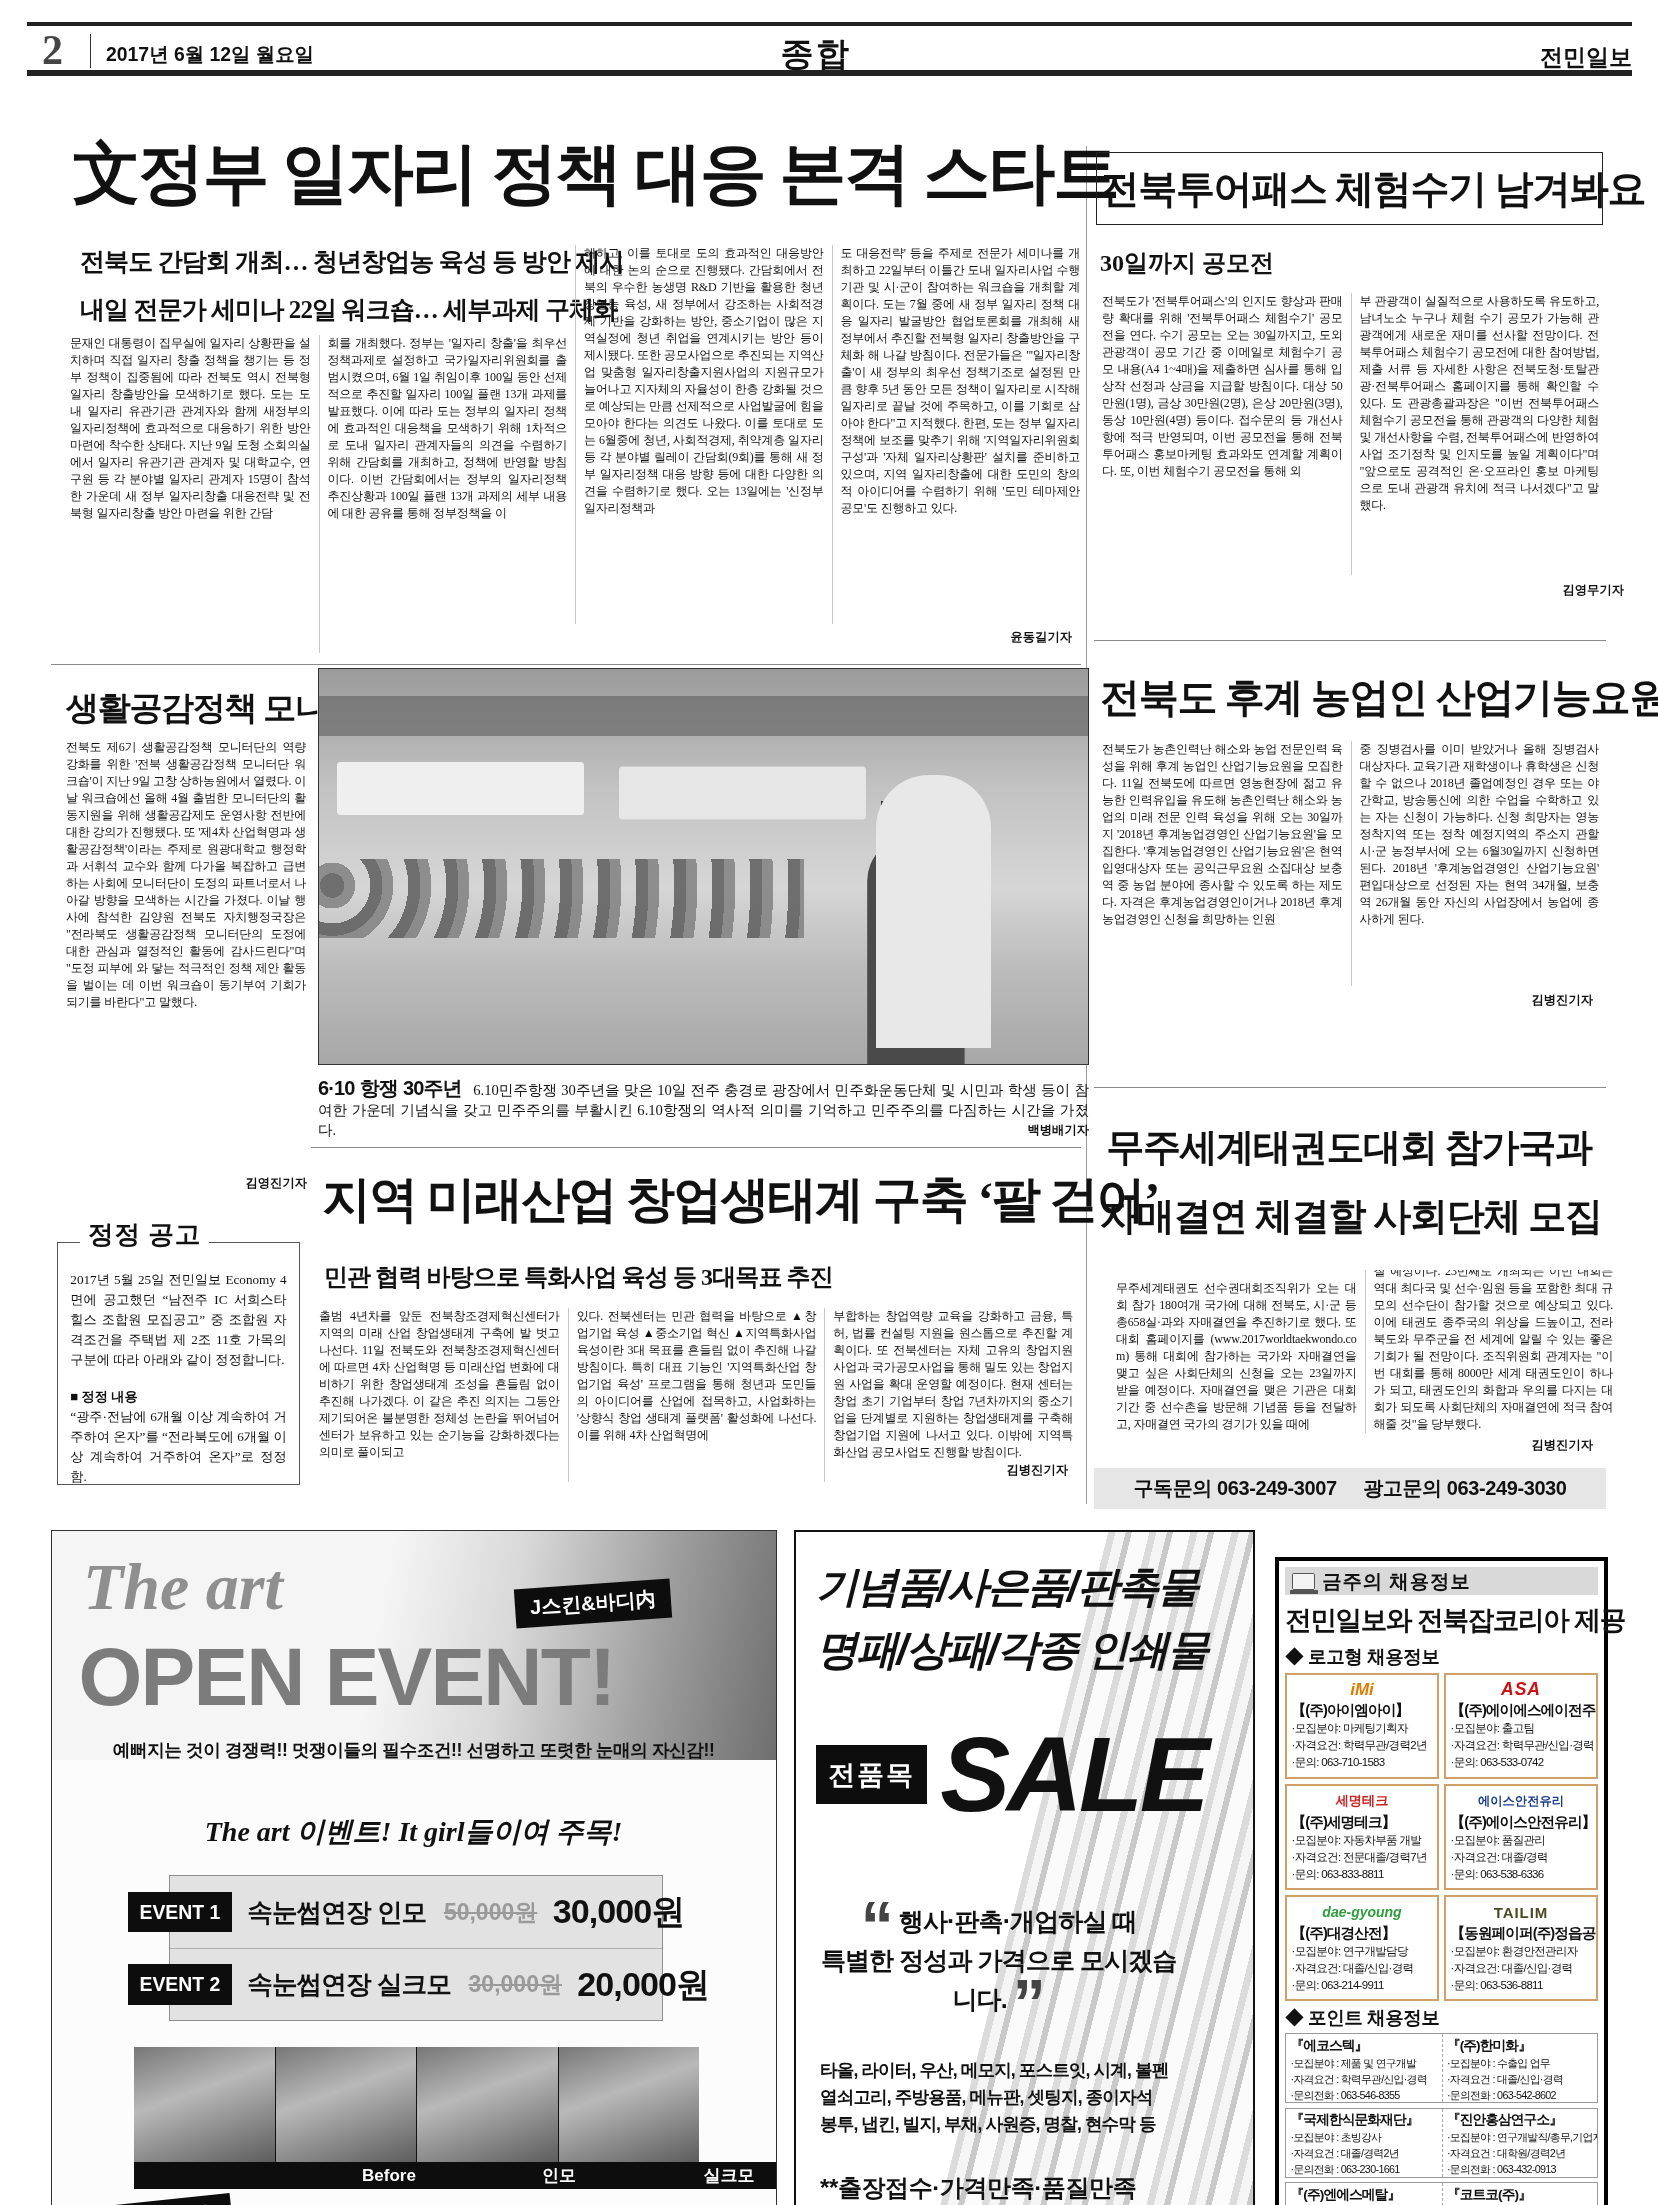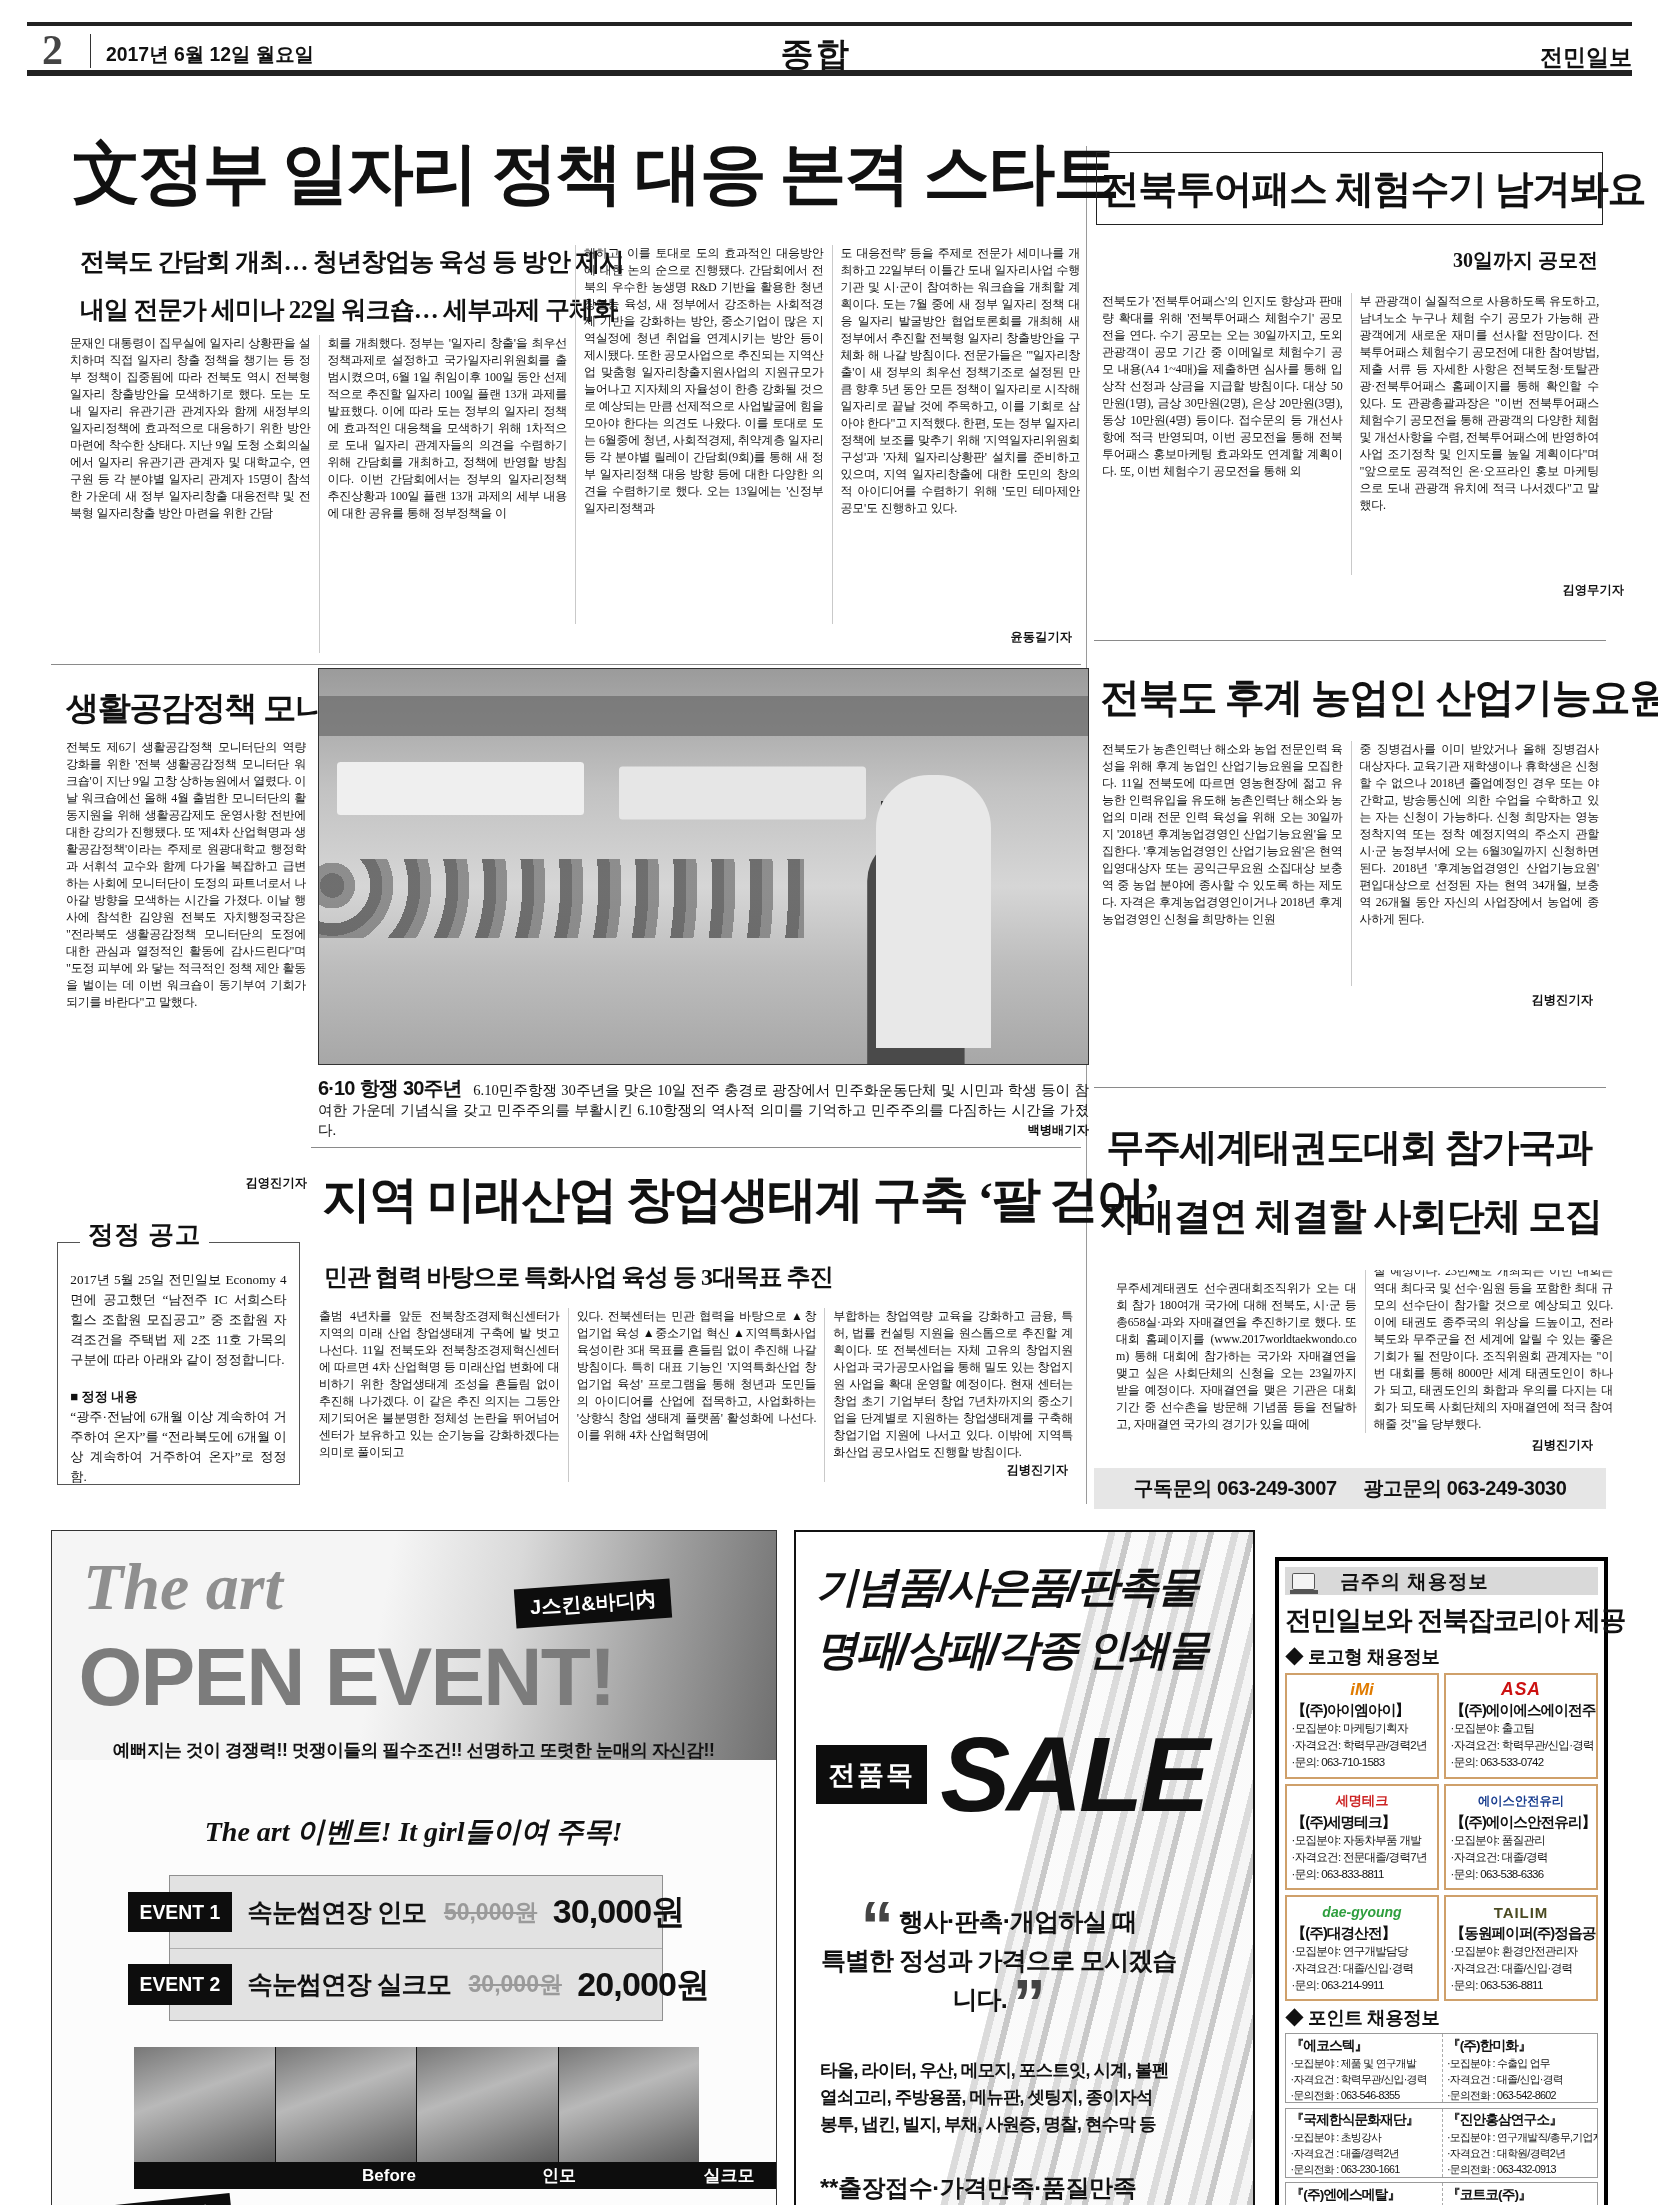--- a/index.html
+++ b/index.html
@@ -24,21 +24,21 @@
   
   .headline-main { left:73px; top:128px; width:992px; font-size:67px; font-weight:900; letter-spacing:-2.2px; white-space:nowrap; }
   .deck { left:80px; width:573px; font-size:25px; font-weight:bold; letter-spacing:-0.9px; white-space:nowrap; }
   .ncols { display:flex; overflow:hidden; }
   .ncol { width:257px; padding:0 8px; font-size:12px; line-height:17px; text-align:justify; word-break:break-all; letter-spacing:-0.2px; }
   .ncol + .ncol { border-left:0.4px solid #c9c9c9; }
   .bordered-first .ncol:first-child { border-left:0.4px solid #c9c9c9; }
   .byline { font-size:12.3px; font-weight:bold; text-align:right; }
 
   .h-right { width:498px; text-align:center; font-weight:900; letter-spacing:-1.3px; white-space:nowrap; }
-  .deck-c { width:498px; text-align:right; font-size:20px; font-weight:bold; }
+  .deck-c { width:498px; text-align:left; font-size:24px; font-weight:bold; }
 
   
   .photo { left:318px; top:668px; width:771px; height:397px; border:1.3px solid #333; overflow:hidden;
            background:linear-gradient(180deg,#9b9b9b 0%,#c2c2c2 30%,#d6d6d6 55%,#bdbdbd 75%,#a7a7a7 100%); }
   .photo .banner { position:absolute; left:0; top:26.5px; width:100%; height:40px; background:#6d6d6d; opacity:.75; }
   .photo .canopy { position:absolute; left:17.6px; top:93px; width:247px; height:53px; background:#efefef; box-shadow:282px 4.4px 0 #e6e6e6; border-radius:3.5px; }
   .photo .crowd { position:absolute; left:0; top:190px; width:485px; height:79px;
                   background:repeating-radial-gradient(circle at 13.2px 26.5px,#555 0 12.3px,#7c7c7c 12.3px 23px,transparent 23px 38px); opacity:.8; }
   .photo .singer { position:absolute; right:97px; top:106px; width:115px; height:273px; background:#e8e8e8; border-radius:53px 53px 0 0; box-shadow:-17.6px 53px 0 -8.8px #4a4a4a; }
   .photo .pole { position:absolute; right:203px; top:132px; width:4.4px; height:265px; background:#333; }
@@ -92,21 +92,21 @@
   .g-tag { background:#0d0d0d; color:#fff; font-size:27px; font-weight:bold; padding:11.5px 12.3px; letter-spacing:1.8px; }
   .g-sale { font-size:105px; font-weight:900; font-style:italic; letter-spacing:-3.5px; line-height:1; margin-left:13.2px; }
   .g-quote { position:absolute; left:13.2px; top:370px; width:379px; text-align:center; font-size:25px; font-weight:900; line-height:39px; letter-spacing:-0.9px; }
   .g-qm { font-size:66px; font-weight:900; color:#444; line-height:0; vertical-align:-17.6px; }
   .g-items { position:absolute; left:24px; top:525px; width:322px; font-size:17.6px; font-weight:bold; line-height:27px; letter-spacing:-0.9px; white-space:nowrap; }
   .g-promise { position:absolute; left:24px; top:640px; font-size:24px; font-weight:900; letter-spacing:-0.4px; white-space:nowrap; }
 
   
   .jobs { left:1275px; top:1557px; width:333px; height:761px; border:4px solid #000; background:#fff; padding:6.2px;
           font-family:"Liberation Sans",sans-serif; display:flex; flex-direction:column; }
-  .j-header { background:#d9d9d9; height:28px; display:flex; align-items:center; gap:25px; padding:0 7px; font-size:19.4px; font-weight:bold; letter-spacing:0.9px; flex:none; }
+  .j-header { background:#d9d9d9; height:28px; display:flex; align-items:center; gap:7px; padding:0 7px; font-size:19.4px; font-weight:bold; letter-spacing:0.9px; flex:none; }
   .j-pc { width:23px; height:17px; background:#f4f4f4; border:1.8px solid #555; border-radius:1.8px; position:relative; flex:none; }
   .j-pc:after { content:""; position:absolute; left:-3.5px; bottom:-5.3px; width:28px; height:3.5px; background:#555; }
   .j-title { text-align:center; font-size:26.5px; font-weight:900; letter-spacing:-1.3px; margin:7px 0 2.6px 0; white-space:nowrap; flex:none; }
   .j-sec { font-size:18.5px; font-weight:bold; margin:3.5px 0; letter-spacing:-0.4px; flex:none; }
   .j-grid { display:grid; grid-template-columns:1fr 1fr; gap:5.3px; flex:none; }
   .j-card { border:2.2px solid #cfa06a; padding:3.5px 4.4px; height:106px; overflow:hidden; }
   .j-logo { height:23px; display:flex; align-items:center; justify-content:center; font-weight:900; }
   .j-name { font-size:14.6px; font-weight:bold; letter-spacing:-0.9px; white-space:nowrap; }
   .j-line { font-size:11.5px; line-height:17px; letter-spacing:-0.7px; white-space:nowrap; }
   .logo-imi { color:#e07b00; font-size:17px; font-style:italic; }

